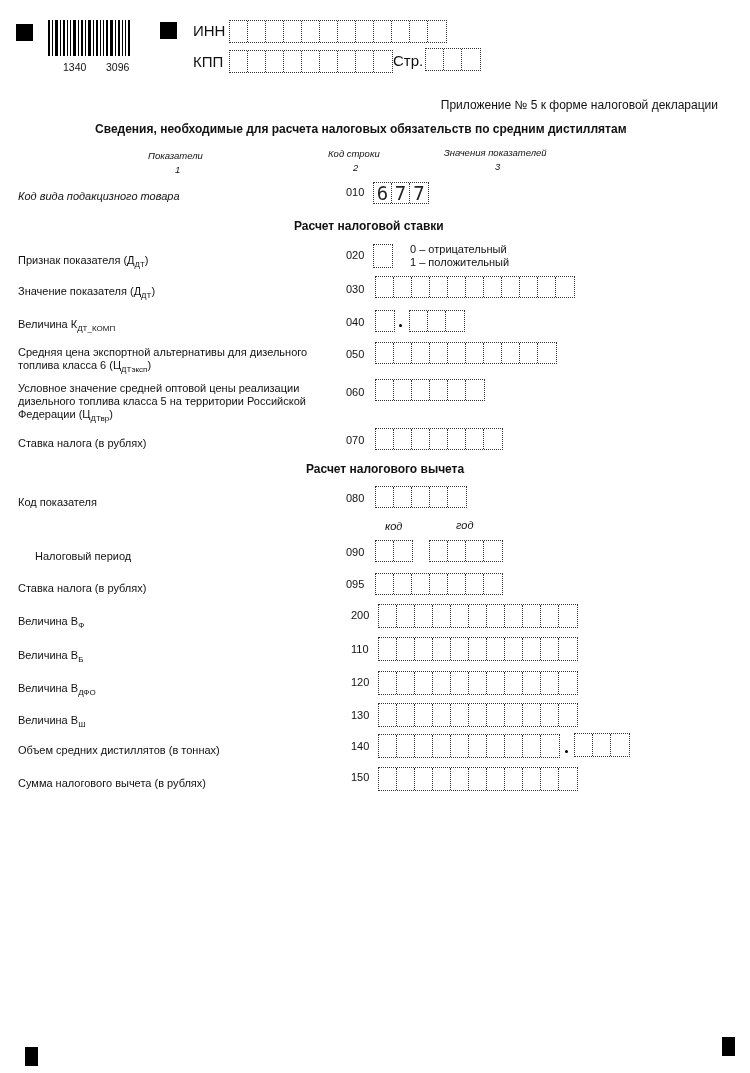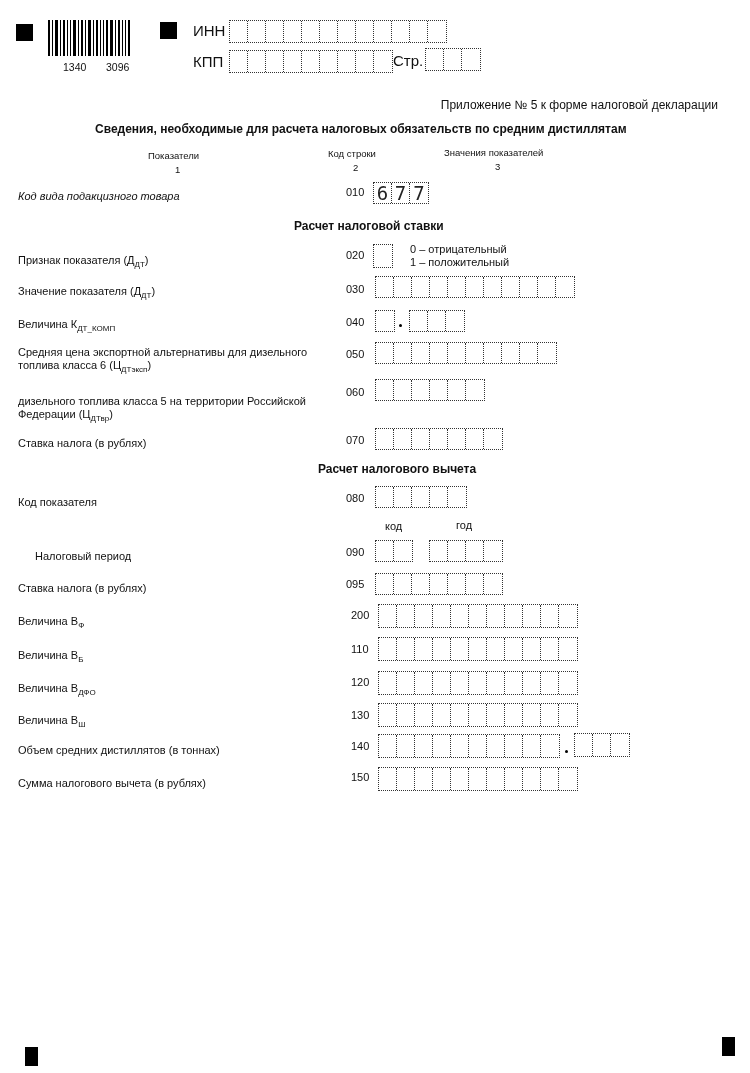--- a/index.html
+++ b/index.html
@@ -12,21 +12,21 @@
   .barcode-num { position:absolute; font-size:10.5px; top:61px; }
   .hdr-label { position:absolute; font-size:15px; }
   .cells { position:absolute; display:flex; border:1px dotted #333; height:18px; box-sizing:border-box; }
   .cell { width:18px; height:100%; box-sizing:border-box; border-right:1px dotted #333;
           font-family:"DejaVu Sans Mono", monospace; font-size:19px; line-height:16px; text-align:center; color:#222; }
   .cell:last-child { border-right:none; }
   .dot { position:absolute; width:3px; height:3px; background:#000; border-radius:50%; }
   .label { position:absolute; font-size:11px; line-height:13px; left:18px; }
   .code { position:absolute; font-size:11px; left:346px; }
   .sub { font-size:8px; vertical-align:-3px; }
-  .italic { font-size:9.5px; position:absolute; }
+  .italic { font-style:italic; font-size:9.5px; position:absolute; }
   .section { position:absolute; font-weight:bold; font-size:12px; }
   .note { position:absolute; font-size:11px; line-height:13px; }
 </style>
 </head>
 <body>
 
 <div class="marker" style="left:16px;top:24px;width:17px;height:17px;"></div>
 <div class="marker" style="left:160px;top:22px;width:17px;height:17px;"></div>
 <div class="marker" style="left:25px;top:1047px;width:13px;height:19px;"></div>
 <div class="marker" style="left:722px;top:1037px;width:13px;height:19px;"></div>
@@ -157,21 +157,21 @@
     <div class="cell"></div>
     <div class="cell"></div>
     <div class="cell"></div>
     <div class="cell"></div>
     <div class="cell"></div>
     <div class="cell"></div>
     <div class="cell"></div>
     <div class="cell"></div>
 </div>
 
-<span class="label" style="top:382px;"><br><span>дизельного топлива класса 5 на территории Российской</span><br><span>Федерации (Ц</span><span class="sub">ДТвр</span><span>)</span></span>
+<span class="label" style="top:382px;"><span>Условное значение средней оптовой цены реализации</span><br><span>дизельного топлива класса 5 на территории Российской</span><br><span>Федерации (Ц</span><span class="sub">ДТвр</span><span>)</span></span>
 <span class="code" style="top:386px;">060</span>
 <div class="cells" style="left:375px;top:379px;height:22px;">
   <div class="cell"></div>
     <div class="cell"></div>
     <div class="cell"></div>
     <div class="cell"></div>
     <div class="cell"></div>
     <div class="cell"></div>
 </div>
 
@@ -180,21 +180,21 @@
 <div class="cells" style="left:375px;top:428px;height:22px;">
   <div class="cell"></div>
     <div class="cell"></div>
     <div class="cell"></div>
     <div class="cell"></div>
     <div class="cell"></div>
     <div class="cell"></div>
     <div class="cell"></div>
 </div>
 
-<span class="section" style="left:292px;top:462px;padding-left:26px;">Расчет налогового вычета</span>
+<span class="section" style="left:280px;top:462px;padding-left:26px;">Расчет налогового вычета</span>
 
 <span class="label" style="top:496px;">Код показателя</span>
 <span class="code" style="top:492px;">080</span>
 <div class="cells" style="left:375px;top:486px;height:22px;">
   <div class="cell"></div>
     <div class="cell"></div>
     <div class="cell"></div>
     <div class="cell"></div>
     <div class="cell"></div>
 </div>

